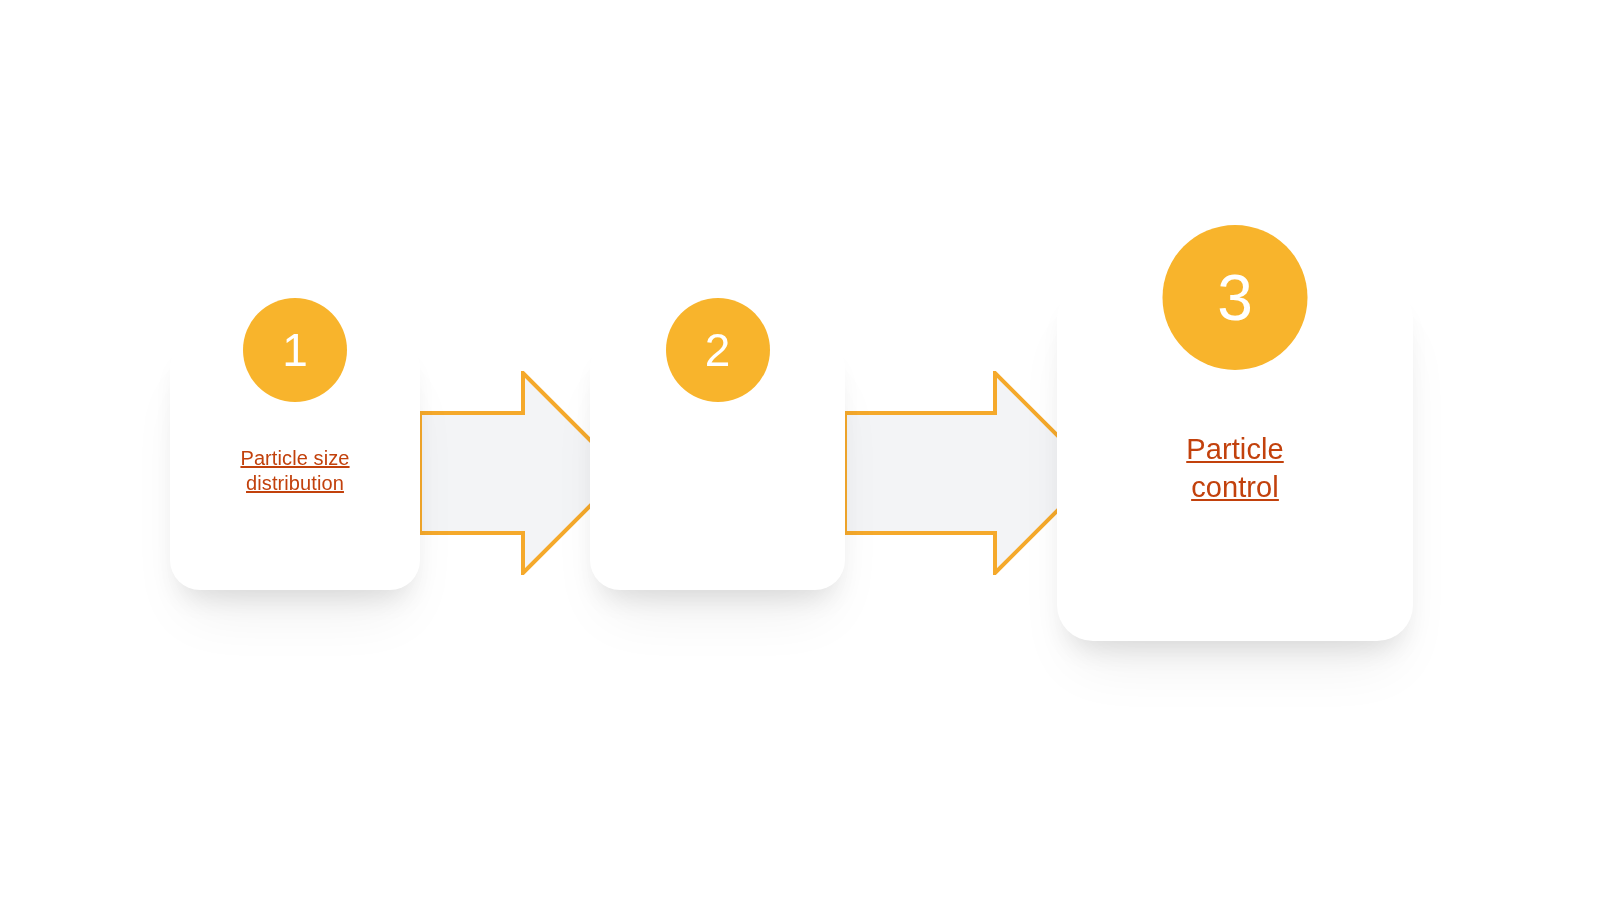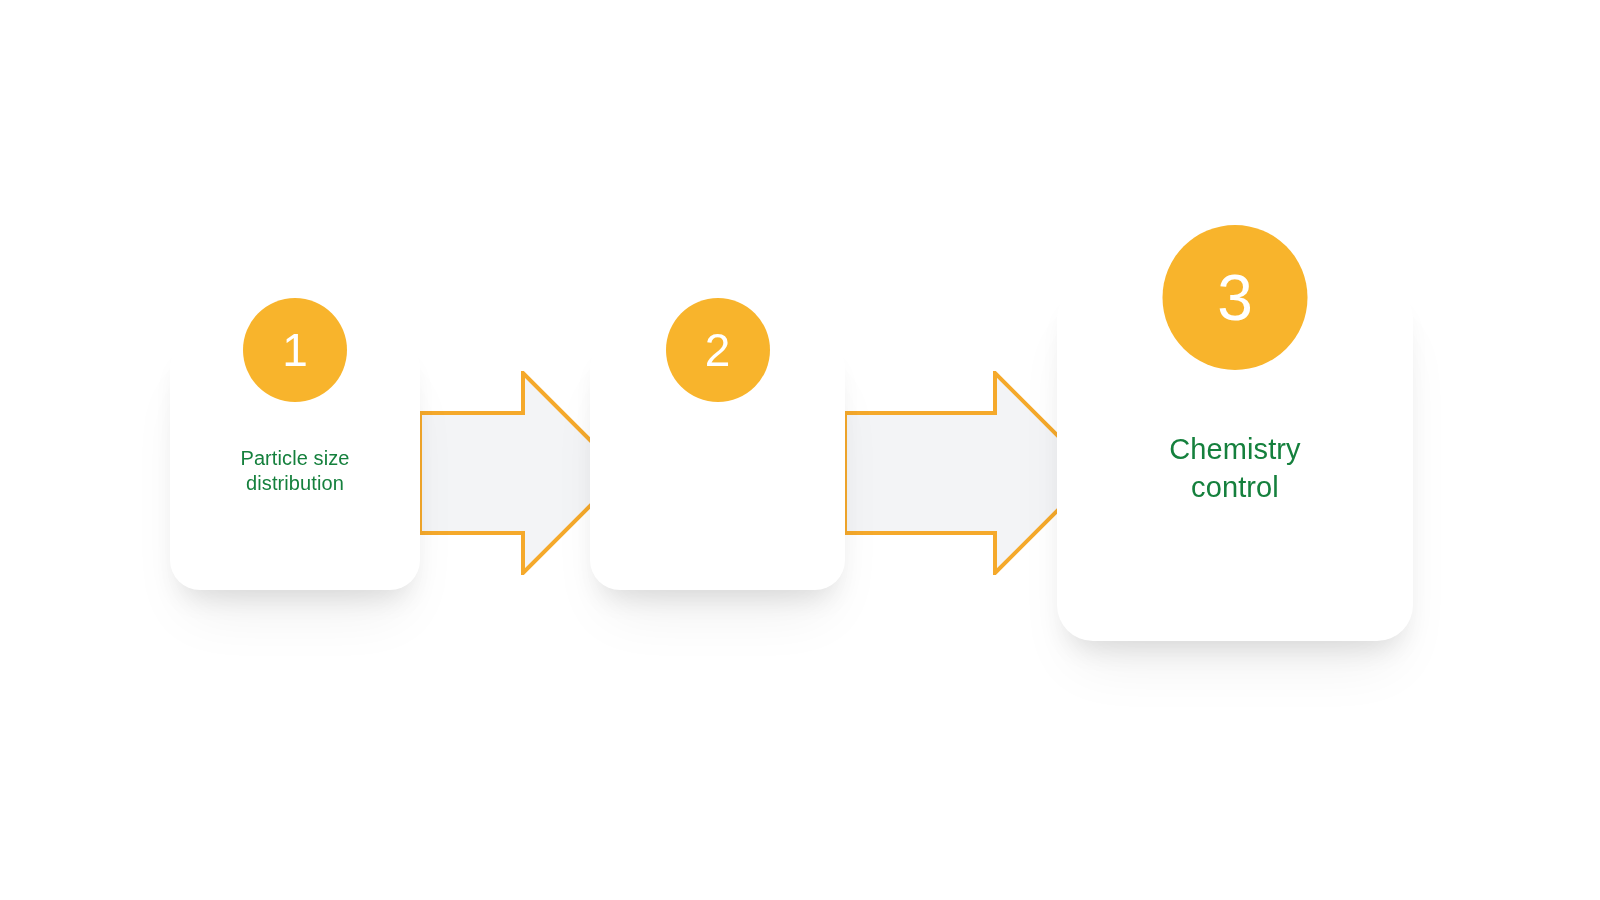--- a/index.html
+++ b/index.html
@@ -58,23 +58,24 @@
     justify-content: center;
     color: #ffffff;
     z-index: 2;
     font-weight: 400;
   }
   .badge-sm { width: 104px; height: 104px; top: -40px; font-size: 46px; }
   .badge-lg { width: 145px; height: 145px; top: -58px; font-size: 64px; }
   
   .label {
     white-space: pre-line;
-    color: #15803d;
+    color: #c2410c;
     font-weight: 400;
     letter-spacing: 0.1px;
+    text-decoration: underline;
   }
   .label-sm { font-size: 20px; line-height: 25px; padding-top: 14px; }
   .label-lg { font-size: 29px; line-height: 38px; padding-top: 12px; }
   .arrow-1 { left: 418px; top: 371px; }
   .arrow-2 { left: 843px; top: 371px; }
 </style>
 </head>
 <body style="background: rgb(255, 255, 255);">
 
 <div class="stage">
@@ -98,17 +99,17 @@
   <div class="card card-2">
     <div class="badge badge-sm">
       <span>2</span>
     </div>
   </div>
 
   <div class="card card-3">
     <div class="badge badge-lg">
       <span>3</span>
     </div>
-    <div class="label label-lg">Chemistry
+    <div class="label label-lg">Particle
 control</div>
   </div>
 
 </div>
 
 </body></html>

